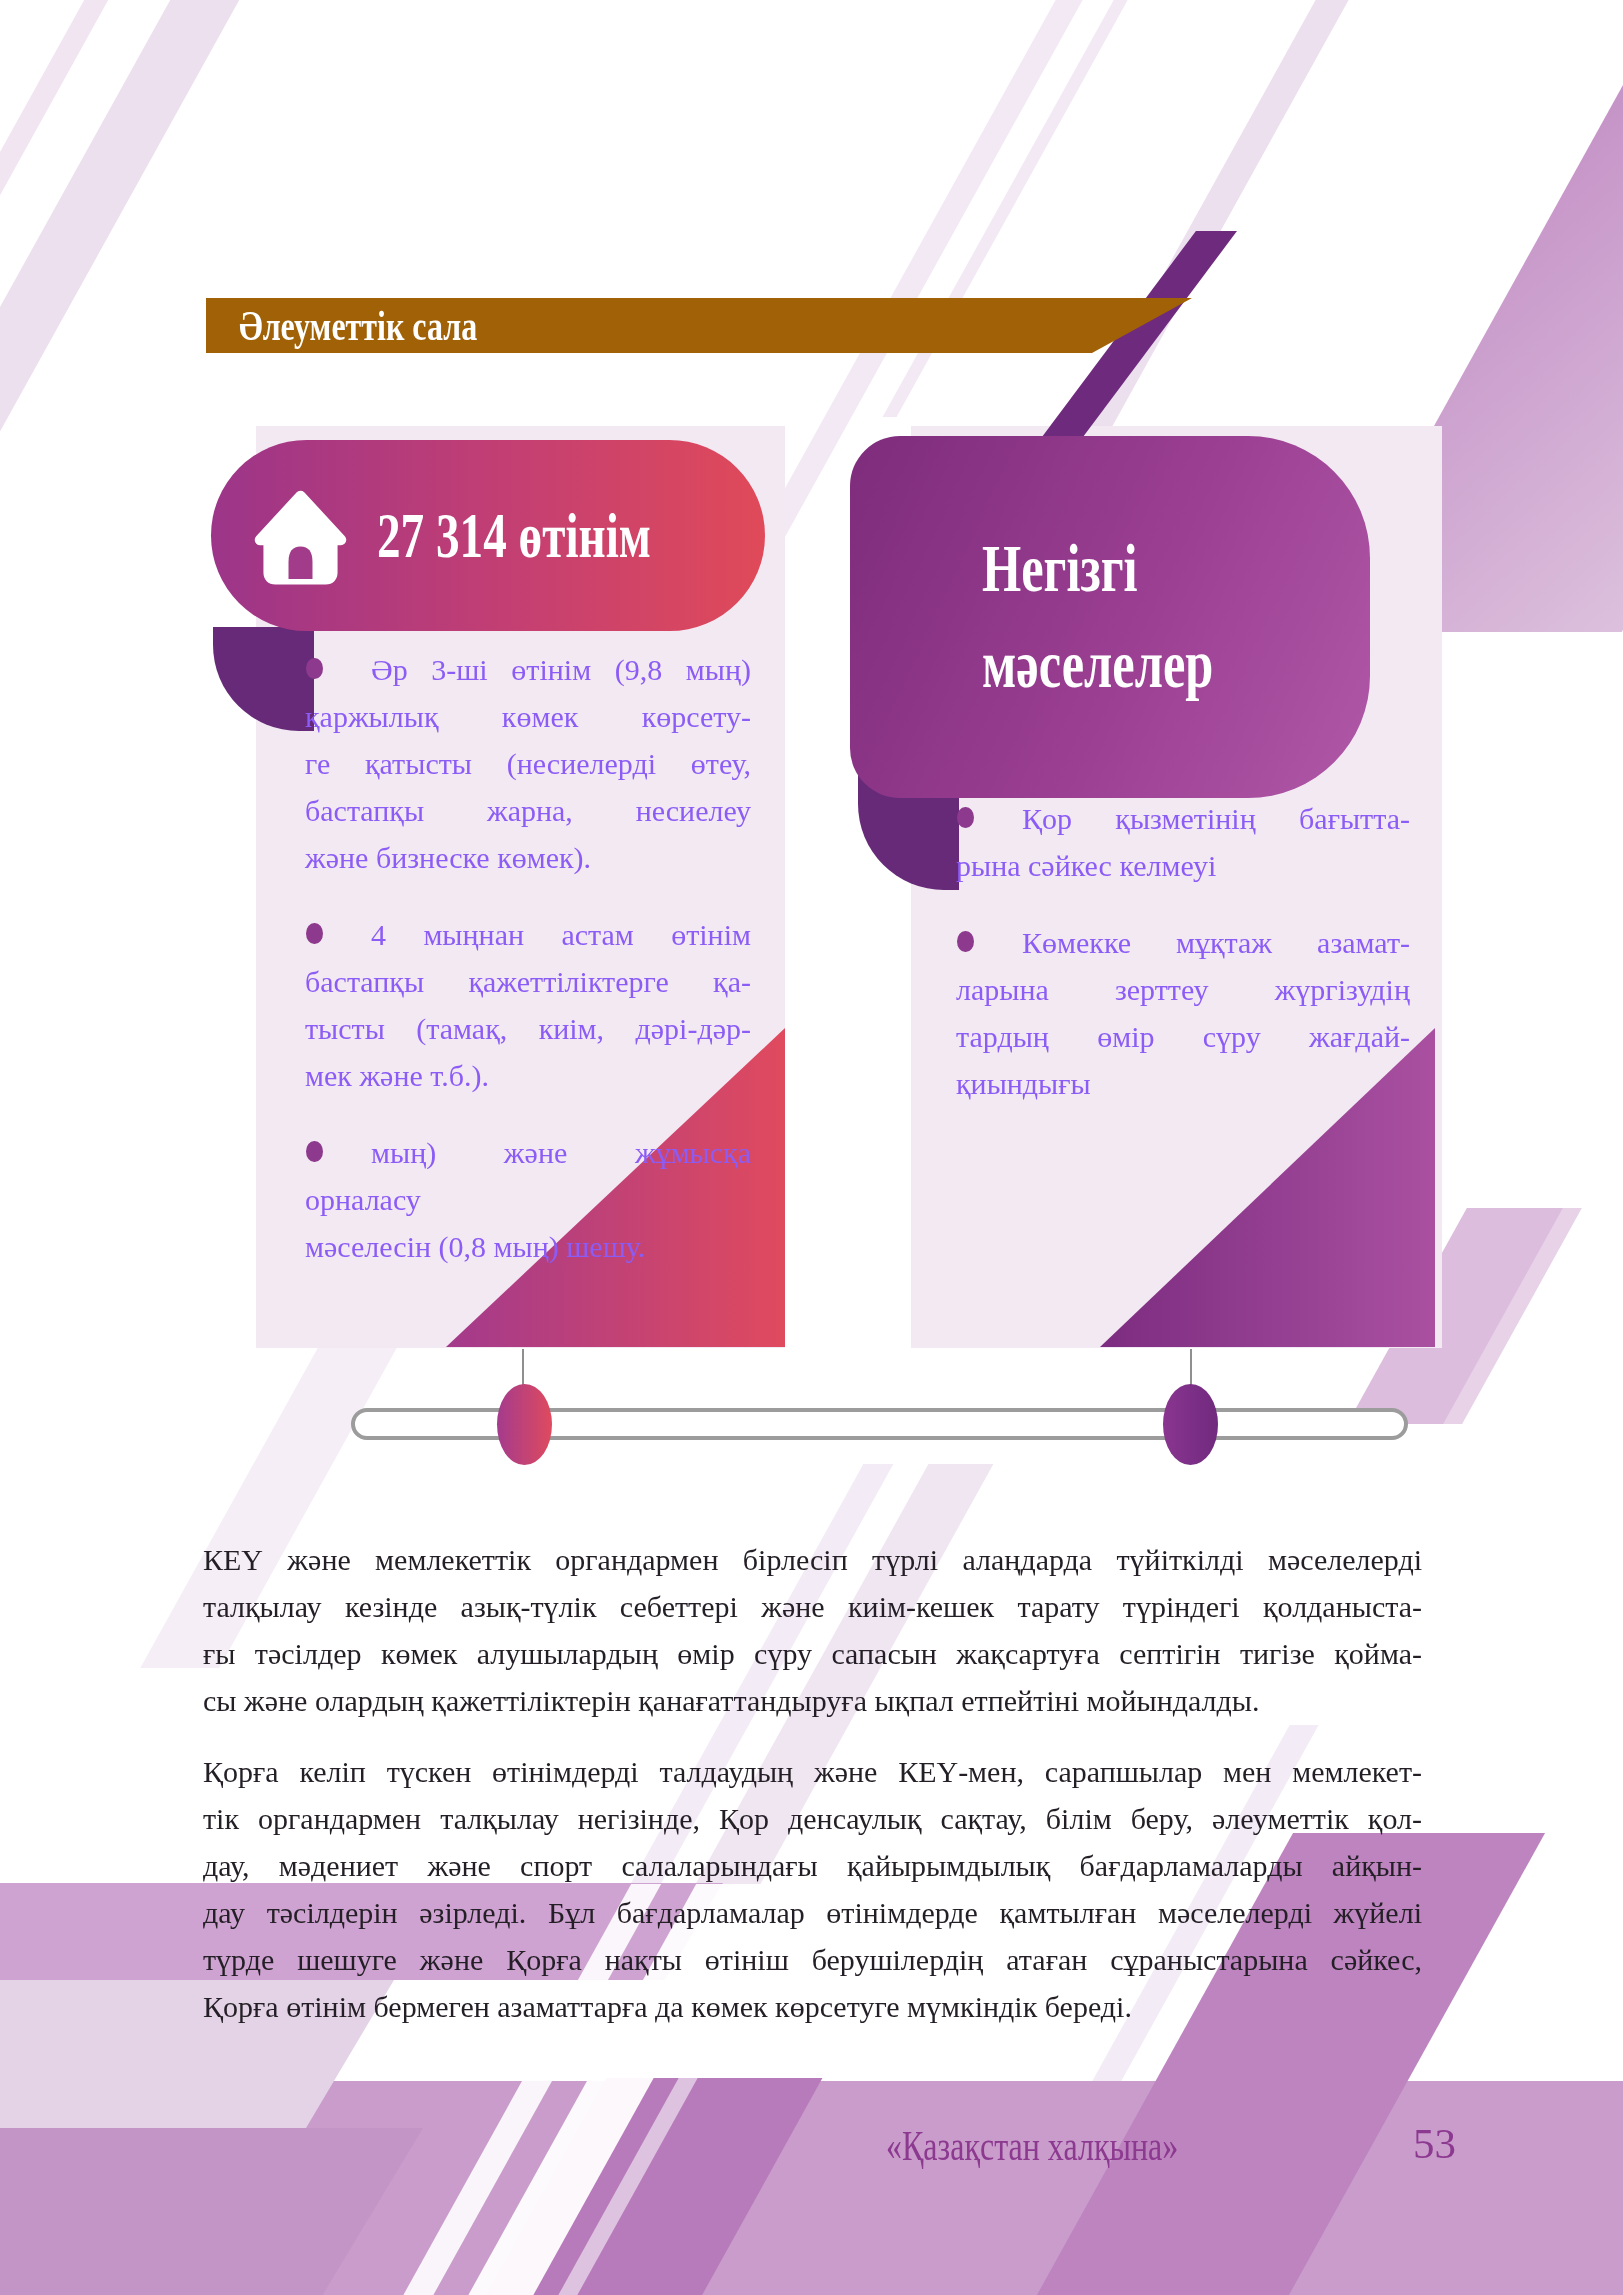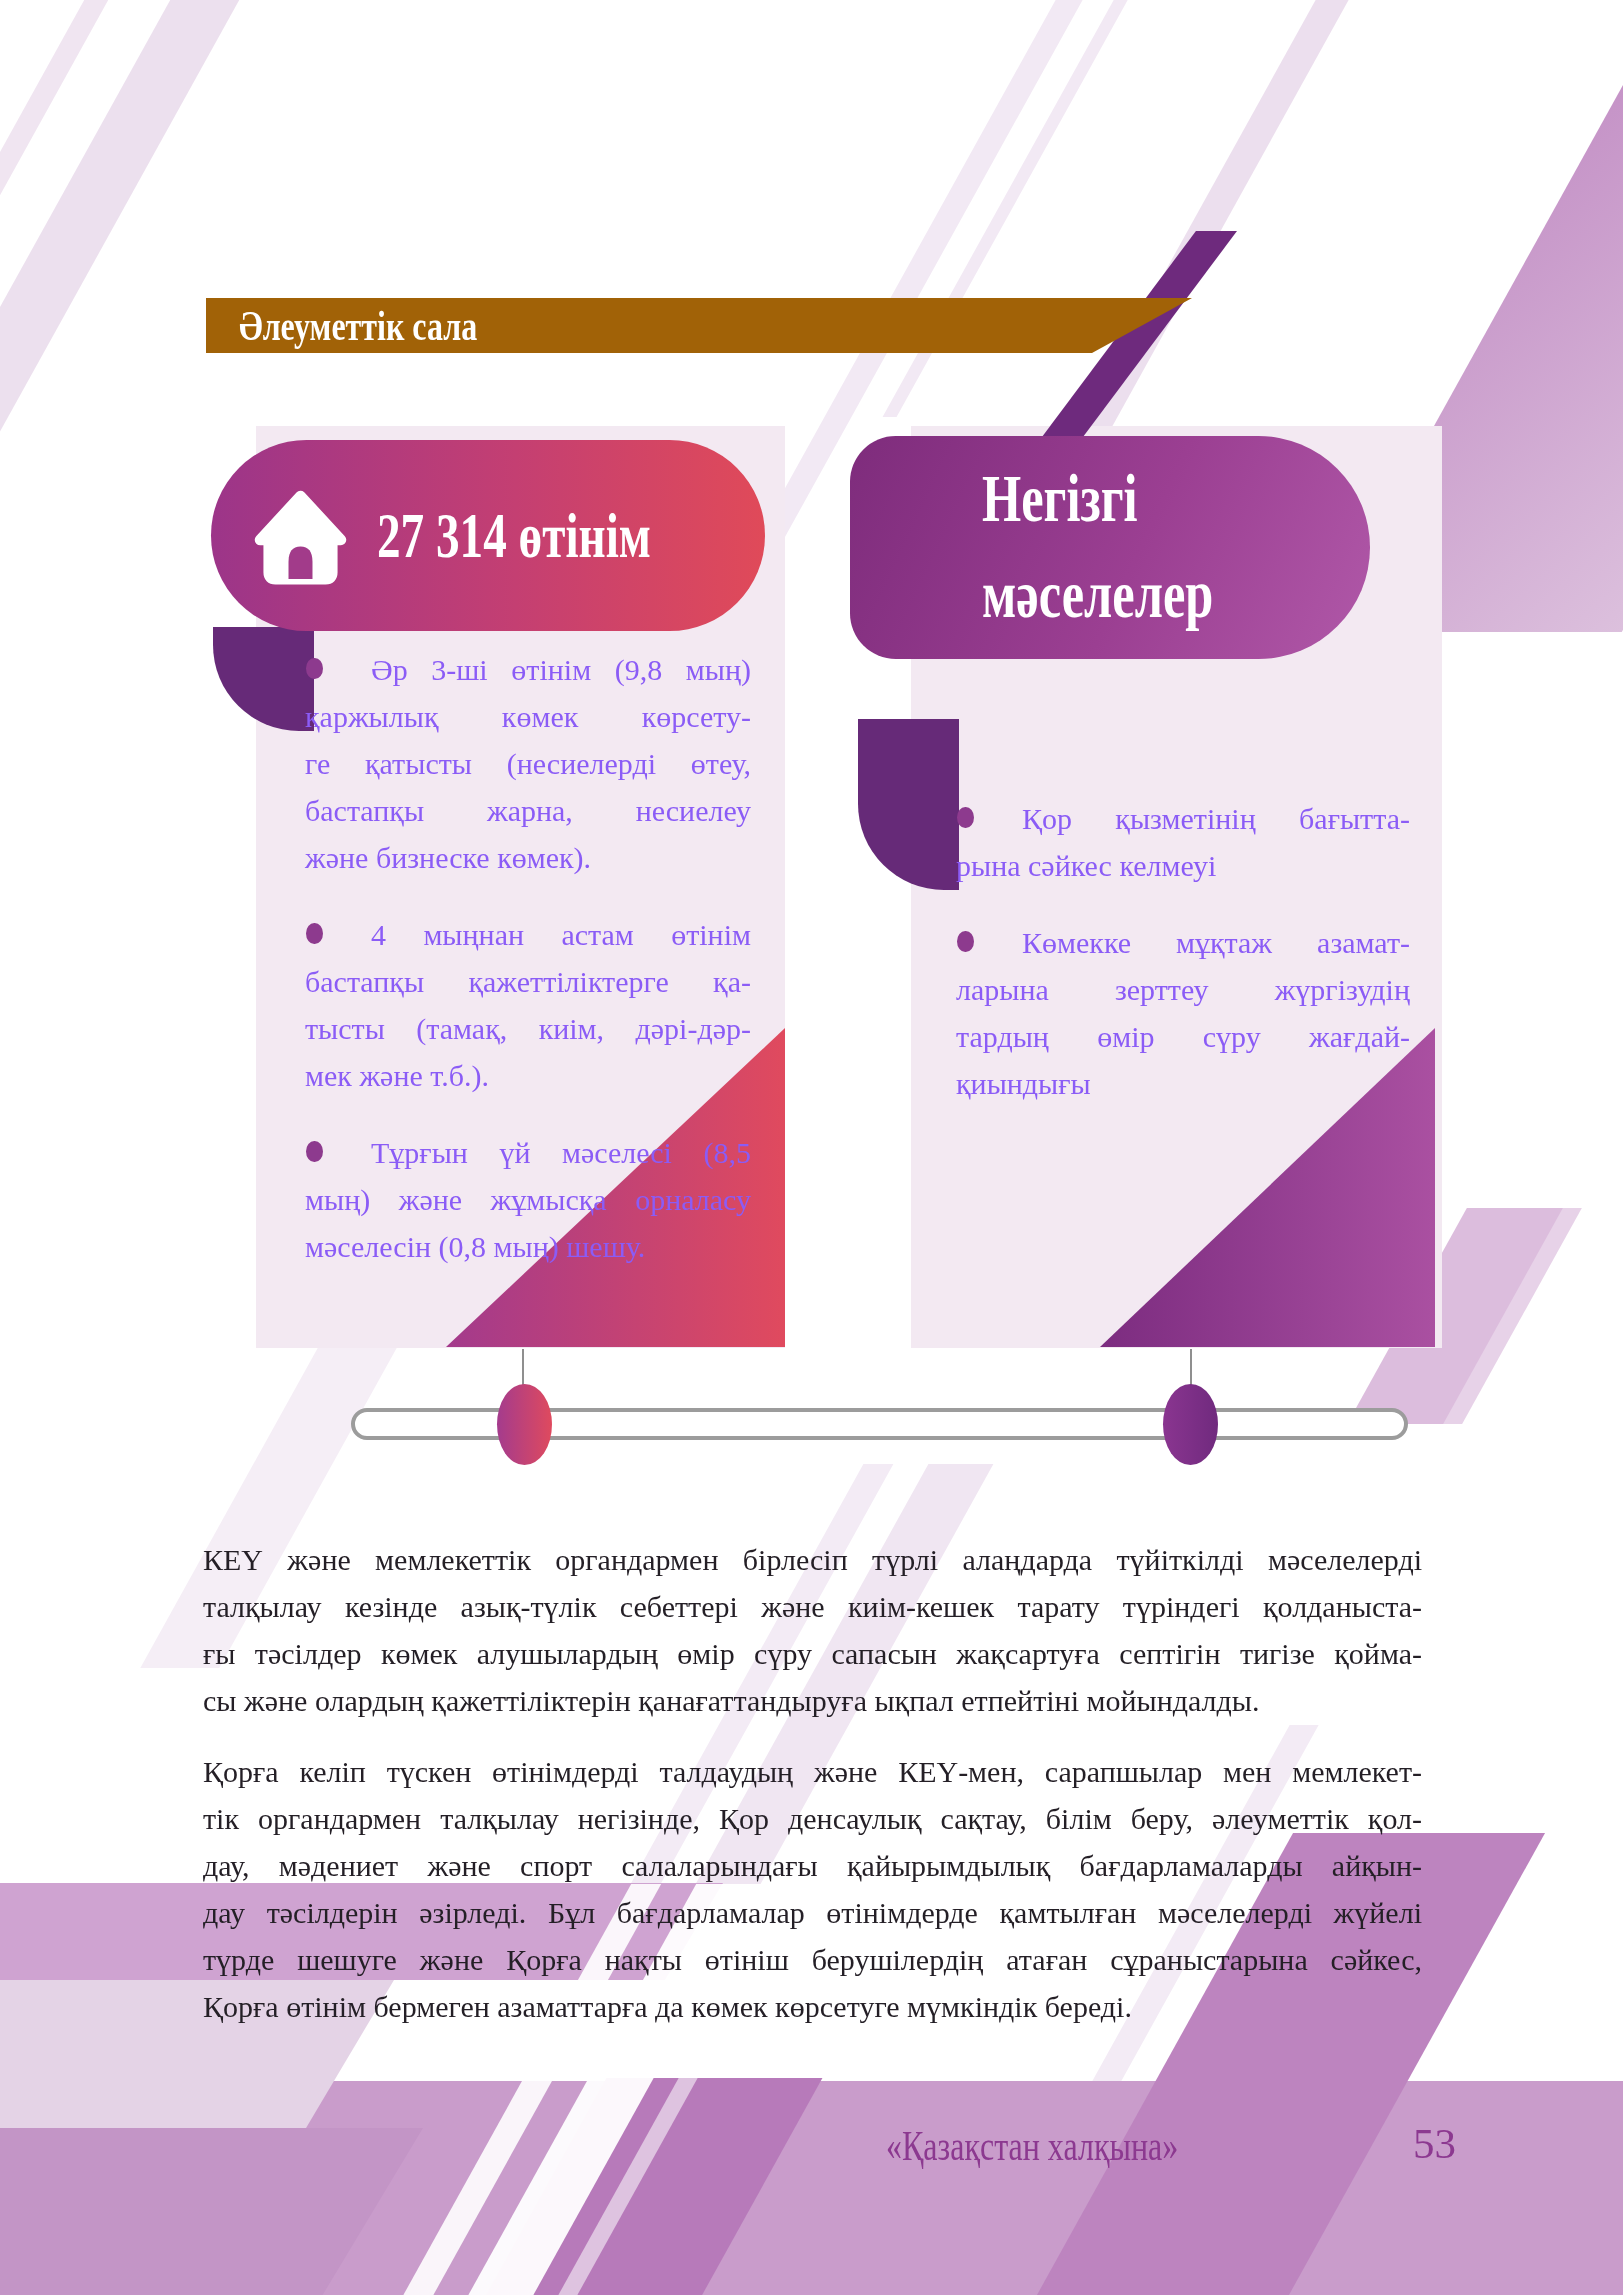--- a/index.html
+++ b/index.html
@@ -29,21 +29,21 @@
   .card-left{left:256px;top:426px;width:529px;height:922px;}
   .card-right{left:911px;top:426px;width:531px;height:922px;}
   .fold{position:absolute;background:#662a78;border-radius:0 0 0 86px;z-index:6;}
   .fold-left{left:213px;top:627px;width:101px;height:104px;}
   .fold-right{left:858px;top:719px;width:101px;height:171px;}
   .pill{position:absolute;z-index:7;display:flex;align-items:center;box-sizing:border-box;color:#fff;}
   .pill-left{left:211px;top:440px;width:554px;height:191px;border-radius:101px;
     background:linear-gradient(90deg,#9c3589 0%,#c43f72 55%,#e04a59 100%);
     padding-left:35px;gap:22px;}
   .pill-left .stat{font-size:59px;font-weight:bold;}
-  .pill-right{left:850px;top:436px;width:520px;height:223px;border-radius:50px 122px 122px 50px;
+  .pill-right{left:850px;top:436px;width:520px;height:362px;border-radius:50px 122px 122px 50px;
     background:linear-gradient(115deg,#7e2c7c 0%,#9b3f92 55%,#b058a8 100%);
     padding-left:132px;}
   .pill-right .ctitle{font-size:63px;font-weight:bold;line-height:1.42;white-space:pre-line;}
   .tri{position:absolute;clip-path:polygon(100% 0,100% 100%,0 100%);z-index:5;}
   .tri-left{left:446px;top:1028px;width:339px;height:319px;
     background:linear-gradient(90deg,#a33a8c 0%,#e04a5e 100%);}
   .tri-right{left:1100px;top:1028px;width:335px;height:319px;
     background:linear-gradient(90deg,#7c2c80 0%,#aa50a1 100%);}
   
   .bullets{position:absolute;z-index:8;color:#8b5cf6;font-size:30px;line-height:47px;}
@@ -121,21 +121,20 @@
         <div class="jline">бастапқы жарна, несиелеу</div>
         <div class="jline">және бизнеске көмек).</div>
       </div>
     <div class="bullet">
         <div class="jline">4 мыңнан астам өтінім</div>
         <div class="jline">бастапқы қажеттіліктерге қа-</div>
         <div class="jline">тысты (тамақ, киім, дәрі-дәр-</div>
         <div class="jline">мек және т.б.).</div>
       </div>
     <div class="bullet">
-        <div class="jline">Тұрғын үй мәселесі (8,5</div>
         <div class="jline">мың) және жұмысқа орналасу</div>
         <div class="jline">мәселесін (0,8 мың) шешу.</div>
       </div>
   </div>
 
   <div class="card card-right"></div>
   <div class="fold fold-right"></div>
   <div class="pill pill-right">
     <span class="ctitle cond">Негізгі
 мәселелер</span>

